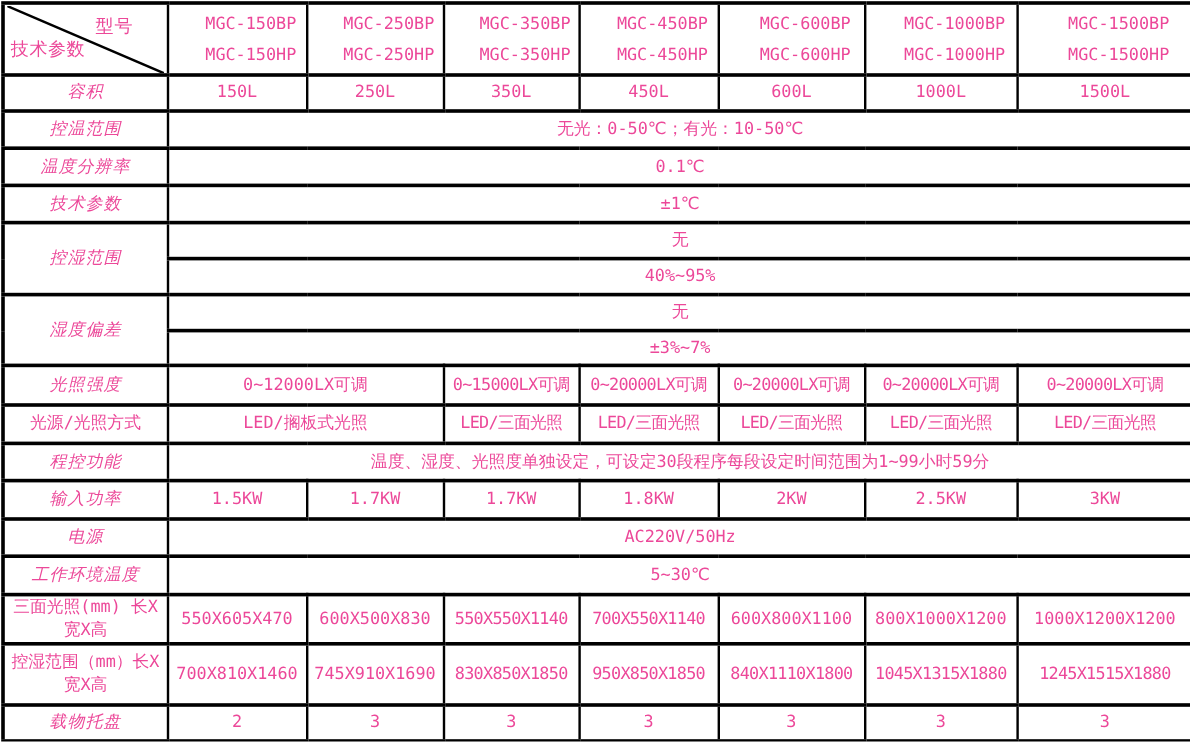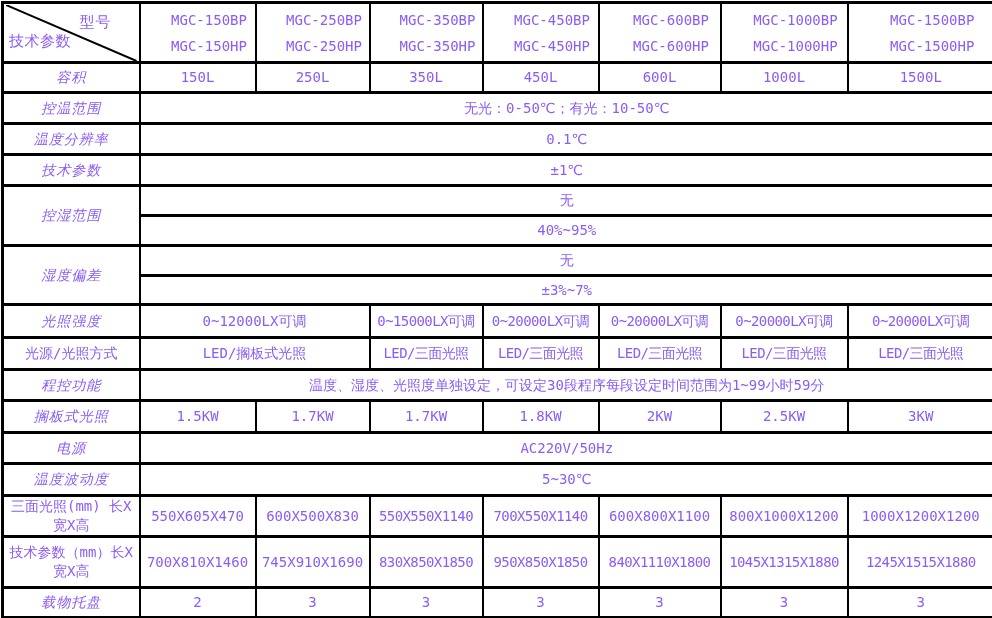--- a/index.html
+++ b/index.html
@@ -1,20 +1,20 @@
 <!DOCTYPE html>
 <html><head>
 <meta charset="utf-8">
 <style>
   html, body { margin: 0; padding: 0; background: #ffffff; }
   .sheet {
     width: 992px; height: 618px;
     background: #ffffff;
     font-family: "DejaVu Sans Mono", "DejaVu Sans", sans-serif;
-    color: #8b5cf6;
+    color: #ec4899;
     box-sizing: border-box;
     padding: 1px;
   }
   table.spec {
     border-collapse: collapse;
     table-layout: fixed;
     width: 990px; height: 614px;
     border: 3px solid #000;
   }
   table.spec td {
@@ -159,53 +159,53 @@
       <td class="sm">LED/三面光照</td>
       <td class="sm">LED/三面光照</td>
     </tr>
 
     <tr style="height:31px">
       <td class="lbl">程控功能</td>
       <td colspan="7">温度、湿度、光照度单独设定，可设定30段程序每段设定时间范围为1~99小时59分</td>
     </tr>
 
     <tr style="height:32px">
-      <td class="lbl">搁板式光照</td>
+      <td class="lbl">输入功率</td>
       <td>1.5KW</td>
       <td>1.7KW</td>
       <td>1.7KW</td>
       <td>1.8KW</td>
       <td>2KW</td>
       <td>2.5KW</td>
       <td>3KW</td>
     </tr>
 
     <tr style="height:31px">
       <td class="lbl">电源</td>
       <td colspan="7">AC220V/50Hz</td>
     </tr>
 
     <tr style="height:32px">
-      <td class="lbl">温度波动度</td>
+      <td class="lbl">工作环境温度</td>
       <td colspan="7">5~30℃</td>
     </tr>
 
     <tr style="height:41px">
       <td class="lbl-wrap">三面光照(mm) 长X宽X高</td>
       <td>550X605X470</td>
       <td>600X500X830</td>
       <td class="sm">550X550X1140</td>
       <td class="sm">700X550X1140</td>
       <td>600X800X1100</td>
       <td>800X1000X1200</td>
       <td>1000X1200X1200</td>
     </tr>
 
     <tr style="height:51px">
-      <td class="lbl-wrap">技术参数（mm）长X宽X高</td>
+      <td class="lbl-wrap">控湿范围（mm）长X宽X高</td>
       <td>700X810X1460</td>
       <td>745X910X1690</td>
       <td class="sm">830X850X1850</td>
       <td class="sm">950X850X1850</td>
       <td class="sm">840X1110X1800</td>
       <td class="sm">1045X1315X1880</td>
       <td class="sm">1245X1515X1880</td>
     </tr>
 
     <tr style="height:30px">

